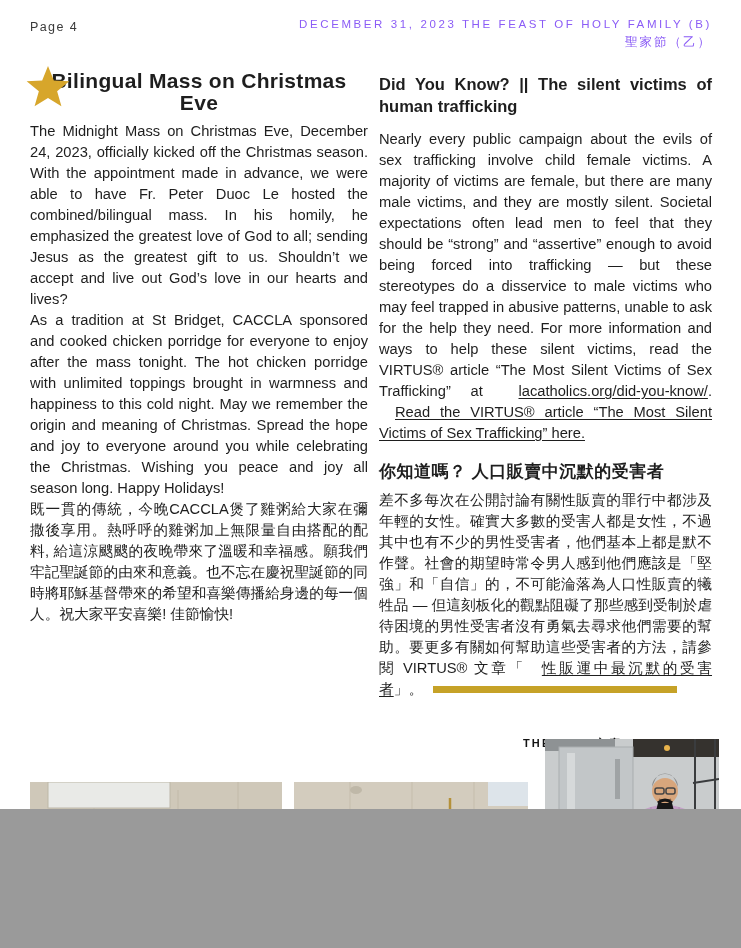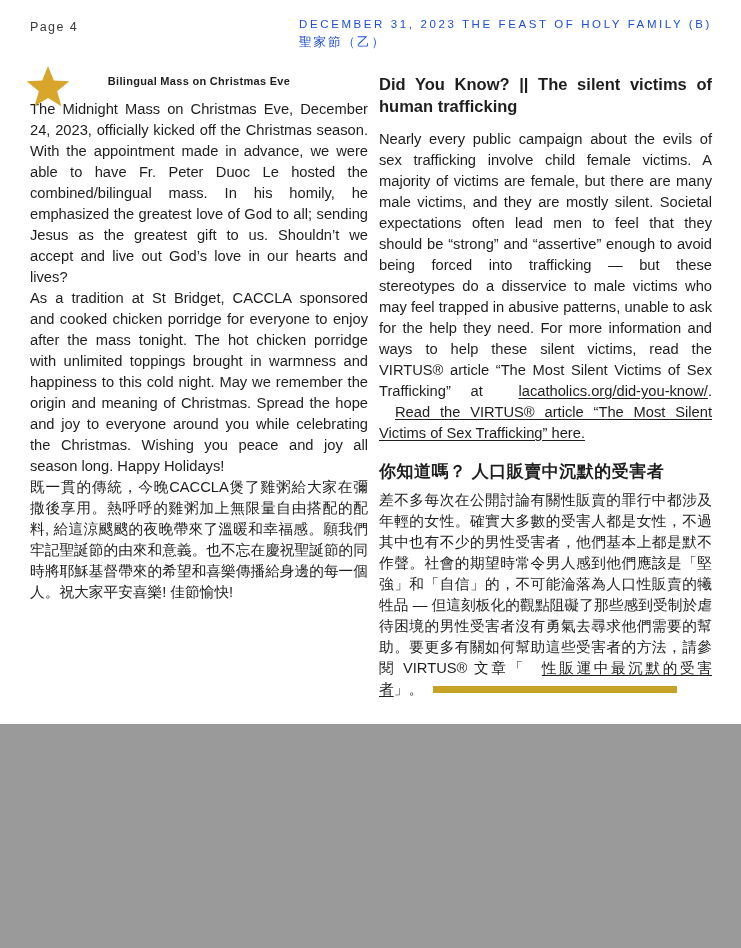--- a/index.html
+++ b/index.html
@@ -1,30 +1,30 @@
 <!DOCTYPE html>
 <html><head>
 <meta charset="utf-8">
 <style>
   html,body{margin:0;padding:0;background:#9a9a9a;}
   .page{
-    position:relative;width:741px;height:724px;margin:0 auto;background:#ffffff;
+    position:relative;width:741px;height:809px;margin:0 auto;background:#ffffff;
     font-family:"Liberation Sans","DejaVu Sans",sans-serif;color:#1e1e1e;overflow:hidden;
   }
   
   .hdr-left{position:absolute;left:30px;top:20px;font-size:12.5px;letter-spacing:1.4px;color:#3a3a3a;}
-  .hdr-right{position:absolute;right:29px;top:18px;color:#1d4ed8;}
+  .hdr-right{position:absolute;right:29px;top:18px;text-align:right;color:#8b5cf6;}
   .hdr-right .l1{font-size:11.5px;letter-spacing:2.6px;font-weight:500;}
   .hdr-right .l2{font-size:12.5px;letter-spacing:2px;margin-top:4px;}
   
   .col-left{position:absolute;left:30px;top:70px;width:338px;}
   .col-right{position:absolute;left:379px;top:73px;width:333px;}
   .title-wrap{position:relative;text-align:center;margin-bottom:7px;}
   .star{position:absolute;left:-4px;top:-5px;}
-  .t-en{font-size:11px;font-weight:700;line-height:22px;letter-spacing:.3px;}
+  .t-en{font-size:21px;font-weight:700;line-height:22px;letter-spacing:.3px;}
   .t-zh{font-size:19px;font-weight:700;line-height:25px;}
   p.body{margin:0;font-size:14.7px;line-height:21px;text-align:justify;}
   .rt-title{font-size:16.5px;font-weight:700;line-height:22px;text-align:justify;margin:0 0 12px 0;}
   .rt-zh-head{font-size:17px;font-weight:700;letter-spacing:.5px;margin:16px 0 7px 0;}
   .link{color:inherit;text-decoration:underline;text-underline-offset:2px;cursor:pointer;padding-left:16px;}
   .goldbar{display:inline-block;width:244px;height:7px;background:#C6A227;margin-left:10px;vertical-align:1px;}
   
   .caption{position:absolute;right:24px;top:722px;font-size:11px;font-weight:700;letter-spacing:2.2px;color:#141414;margin-top:14px;}
   .photo{position:absolute;overflow:hidden;background:#ccc;}
   #photo1{left:30px;top:782px;width:252px;height:144px;}

